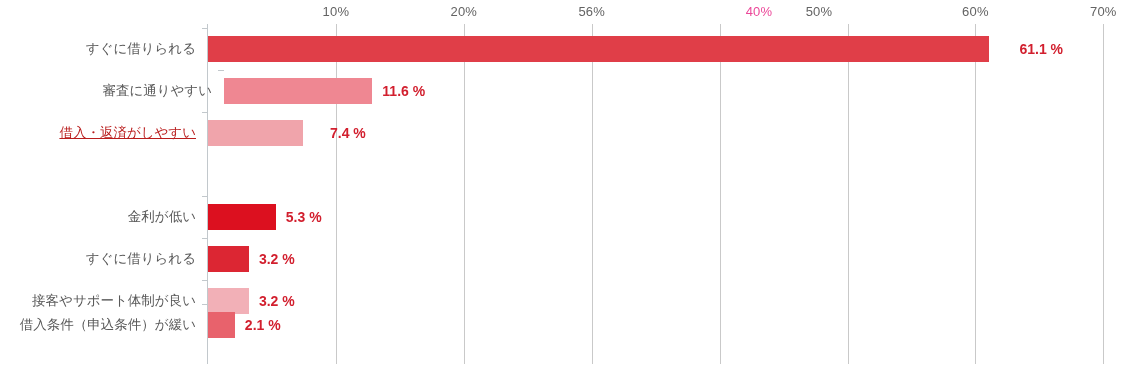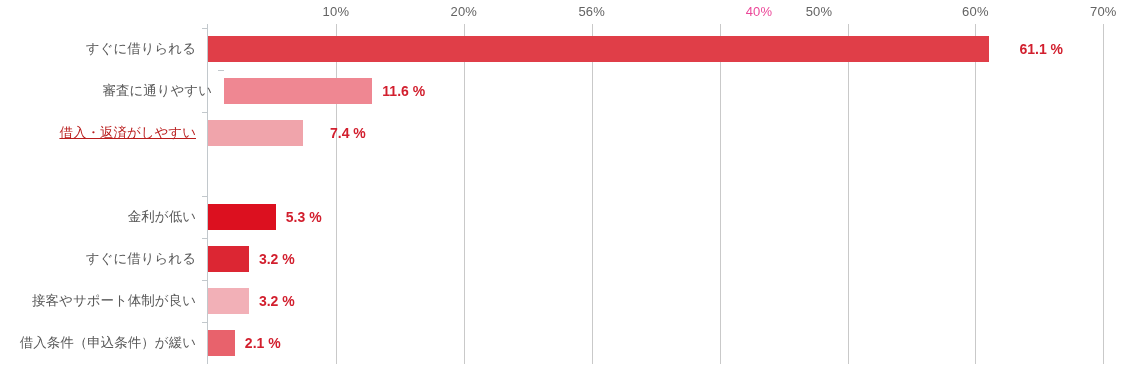--- a/index.html
+++ b/index.html
@@ -163,21 +163,21 @@
         <div class="cat-label" style="color: rgb(88, 88, 88);">すぐに借りられる</div>
         <div class="bar" style="width: 40.928px; background: rgb(220, 38, 51);"></div>
         <div class="value-label" style="left: 258.928px; color: rgb(210, 31, 46);">3.2 %</div>
       </div>
       <div class="row" style="top: 256px;">
         <div class="row-tick" style="background: rgb(194, 200, 204);"></div>
         <div class="cat-label" style="color: rgb(88, 88, 88);">接客やサポート体制が良い</div>
         <div class="bar" style="width: 40.928px; background: rgb(242, 176, 183);"></div>
         <div class="value-label" style="left: 258.928px; color: rgb(210, 31, 46);">3.2 %</div>
       </div>
-      <div class="row" style="top: 298px;">
+      <div class="row" style="top: 280px;">
         <div class="row-tick" style="background: rgb(194, 200, 204);"></div>
         <div class="cat-label" style="color: rgb(88, 88, 88);">借入条件（申込条件）が緩い</div>
         <div class="bar" style="width: 26.859px; background: rgb(232, 98, 108);"></div>
         <div class="value-label" style="left: 244.859px; color: rgb(210, 31, 46);">2.1 %</div>
       </div>
     </div>
 
 </div>
 
 </body></html>

